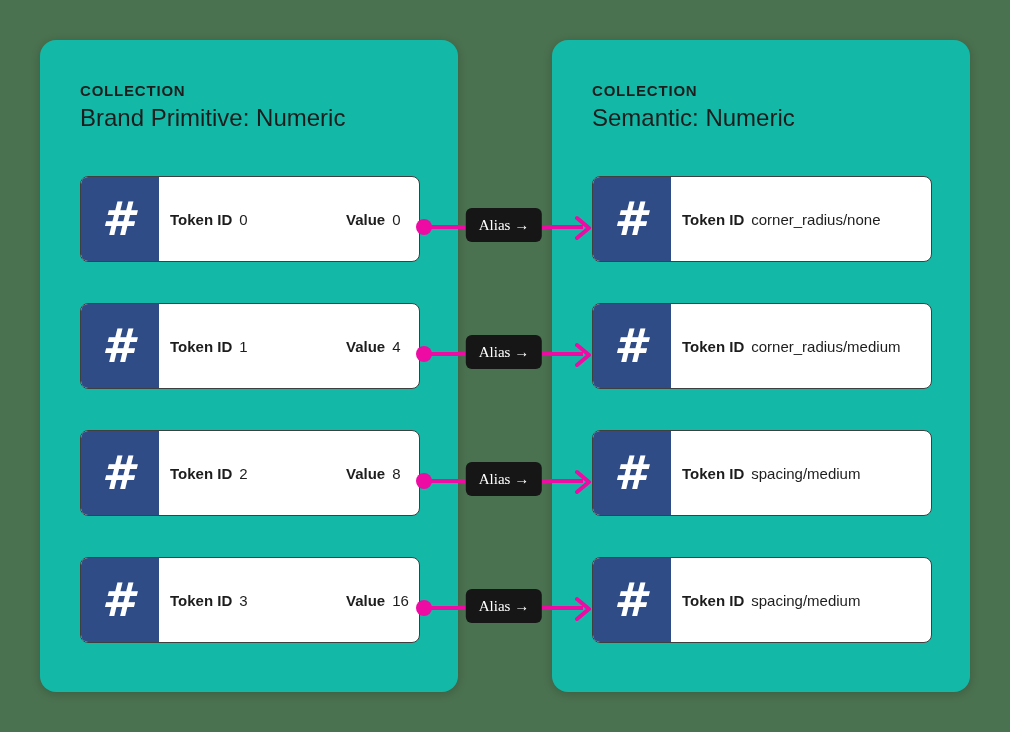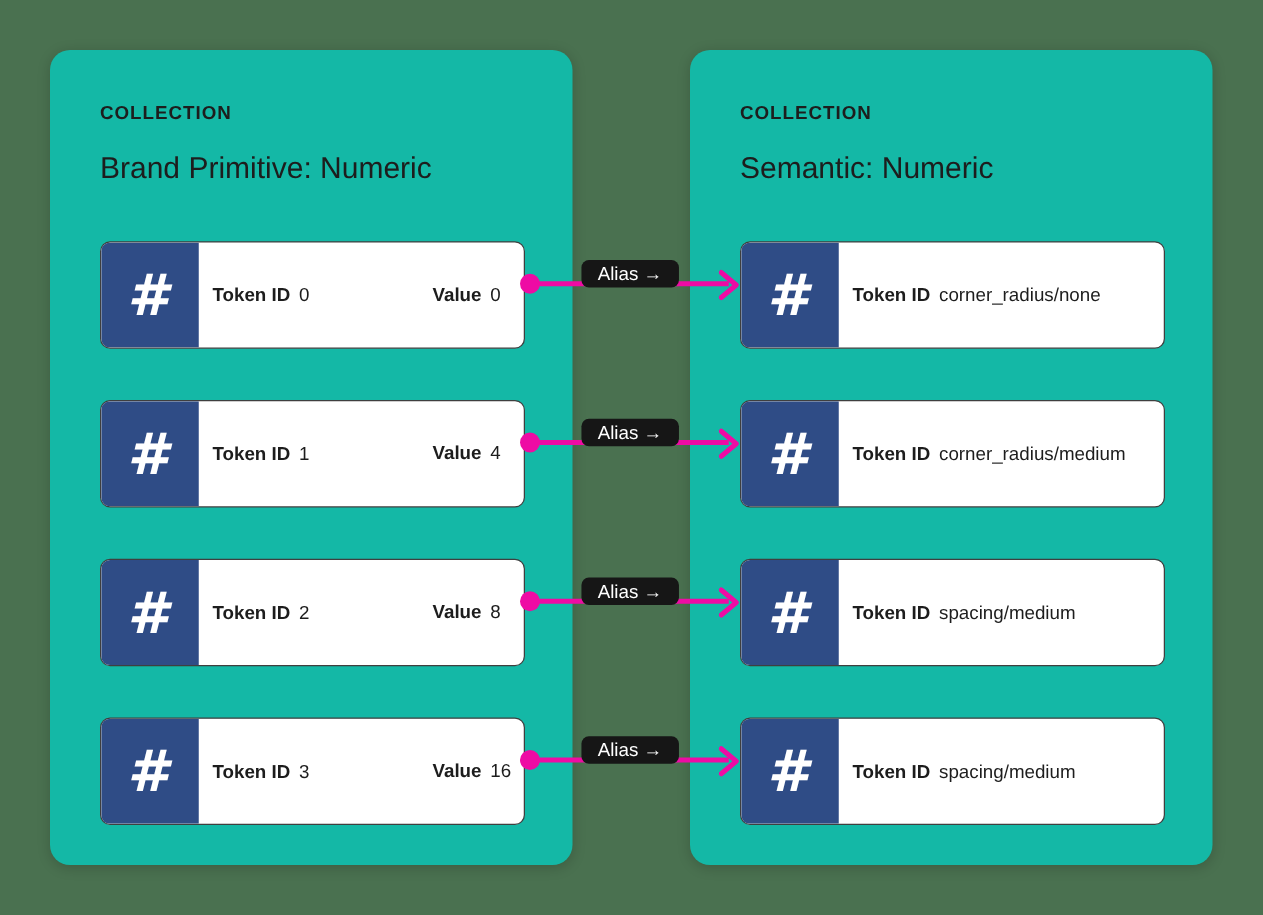--- a/index.html
+++ b/index.html
@@ -24,21 +24,21 @@
   .panel.left  { left: 40px; }
   .panel.right { left: 552px; }
 
   .eyebrow {
     font-size: 15px;
     font-weight: 700;
     letter-spacing: 0.8px;
     color: #1D1D1D;
   }
   .title {
-    margin-top: 22px;
+    margin-top: 5px;
     font-size: 24px;
     font-weight: 500;
     color: #1D1D1D;
   }
   .rows { margin-top: 44px; }
 
   .token-row {
     position: relative;
     height: 86px;
     width: 340px;
@@ -101,29 +101,30 @@
     width: 16px;
     height: 16px;
     border-radius: 50%;
     background: #EE0BA4;
   }
   .connector .badge {
     position: absolute;
     left: 50%;
     top: 1px;
     transform: translateX(-50%);
-    height: 22px;
+    height: 34px;
     padding: 0 13px;
     background: #161616;
     border-radius: 6px;
     color: #FFFFFF;
     font-size: 15px;
     display: flex;
     align-items: center;
     white-space: nowrap;
+    font-family: Liberation Serif, serif;
   }
   .connector .arrow {
     position: absolute;
     right: 0;
     top: 8px;
   }
   .conn-1 { top: 207px; }
   .conn-2 { top: 334px; }
   .conn-3 { top: 461px; }
   .conn-4 { top: 588px; }

